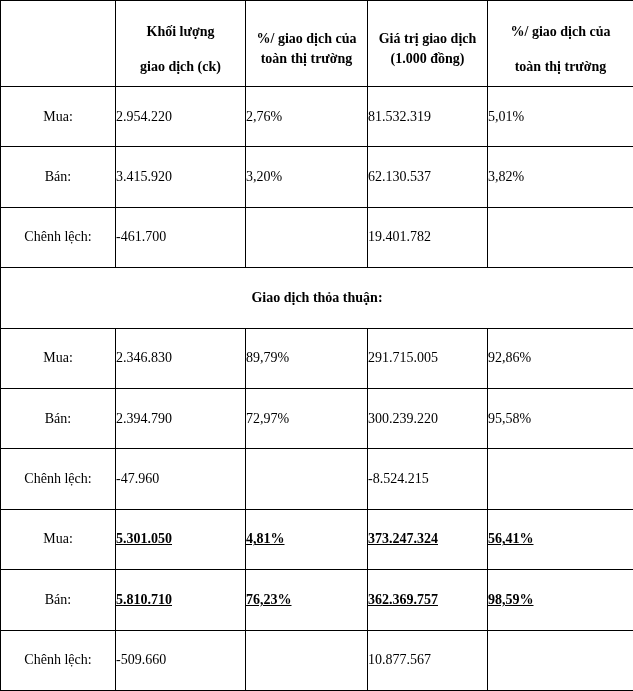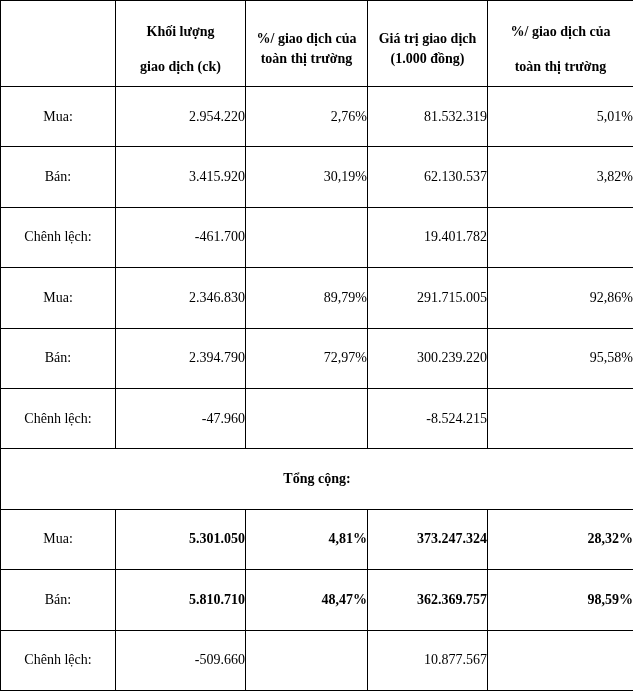--- a/index.html
+++ b/index.html
@@ -38,24 +38,23 @@
 
   td.section-cell {
     text-align: center;
     font-weight: bold;
   }
   td.lbl {
     text-align: center;
     font-weight: normal;
   }
   td.num {
-    text-align: right;
     padding-right: 2px;
   }
-  tr.bold-row td.num { font-weight: bold; }
+  tr.bold-row td.num { font-weight: bold; text-decoration: underline; }
 </style>
 </head>
 <body>
 
 <table class="trading">
   <colgroup>
     <col style="width:115px">
     <col style="width:130px">
     <col style="width:122px">
     <col style="width:120px">
@@ -87,32 +86,35 @@
     <tr>
       <td class="lbl">Mua:</td>
       <td class="num">2.954.220</td>
       <td class="num">2,76%</td>
       <td class="num">81.532.319</td>
       <td class="num">5,01%</td>
     </tr>
     <tr>
       <td class="lbl">Bán:</td>
       <td class="num">3.415.920</td>
-      <td class="num">30,19%</td>
+      <td class="num">3,20%</td>
       <td class="num">62.130.537</td>
       <td class="num">3,82%</td>
     </tr>
     <tr>
       <td class="lbl">Chênh lệch:</td>
       <td class="num">-461.700</td>
       <td class="num"></td>
       <td class="num">19.401.782</td>
       <td class="num"></td>
     </tr>
 
+    <tr>
+      <td class="section-cell" colspan="5">Giao dịch thỏa thuận:</td>
+    </tr>
     <tr>
       <td class="lbl">Mua:</td>
       <td class="num">2.346.830</td>
       <td class="num">89,79%</td>
       <td class="num">291.715.005</td>
       <td class="num">92,86%</td>
     </tr>
     <tr>
       <td class="lbl">Bán:</td>
       <td class="num">2.394.790</td>
@@ -121,34 +123,31 @@
       <td class="num">95,58%</td>
     </tr>
     <tr>
       <td class="lbl">Chênh lệch:</td>
       <td class="num">-47.960</td>
       <td class="num"></td>
       <td class="num">-8.524.215</td>
       <td class="num"></td>
     </tr>
 
-    <tr>
-      <td class="section-cell" colspan="5">Tổng cộng:</td>
-    </tr>
     <tr class="bold-row">
       <td class="lbl">Mua:</td>
       <td class="num">5.301.050</td>
       <td class="num">4,81%</td>
       <td class="num">373.247.324</td>
-      <td class="num">28,32%</td>
+      <td class="num">56,41%</td>
     </tr>
     <tr class="bold-row">
       <td class="lbl">Bán:</td>
       <td class="num">5.810.710</td>
-      <td class="num">48,47%</td>
+      <td class="num">76,23%</td>
       <td class="num">362.369.757</td>
       <td class="num">98,59%</td>
     </tr>
     <tr>
       <td class="lbl">Chênh lệch:</td>
       <td class="num">-509.660</td>
       <td class="num"></td>
       <td class="num">10.877.567</td>
       <td class="num"></td>
     </tr>

